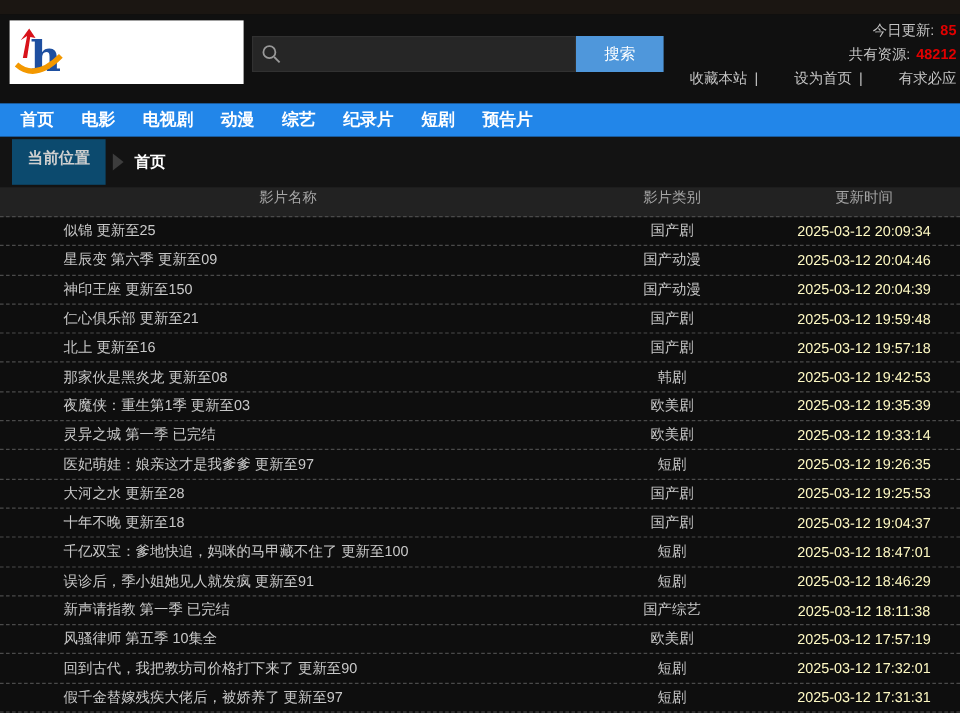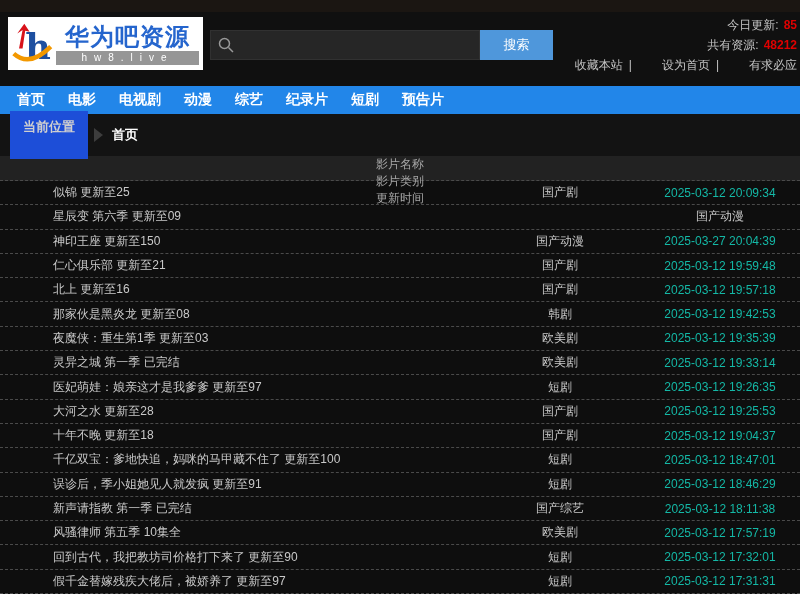--- a/index.html
+++ b/index.html
@@ -30,56 +30,52 @@
   .stats { position:absolute; right:3px; top:3px; text-align:right; font-size:12px;
            color:#c3c3c3; line-height:20px; white-space:nowrap; }
   .stat-value { color:#e00000; font-weight:bold; margin-left:5px; }
   .toplinks .sep { margin:0 6px; color:#c3c3c3; }
   .toplinks .tlink { cursor:pointer;margin-left:24px; }
 
   .nav { height:28px; background:#2286e9; display:flex; align-items:center; padding-left:17px; }
   .nav-item { color:#ffffff; font-size:14px; font-weight:bold; margin-right:23px; cursor:pointer; white-space:nowrap; }
 
   .crumbbar { height:42px; background:#131313; display:flex; align-items:center; }
-  .crumb-box { background:#1d4ed8; height:48px; line-height:32px; padding:0 13px; margin-left:10px;
+  .crumb-box { background:#0c4a6e; height:38px; line-height:32px; padding:0 13px; margin-left:10px;
                color:#cfcfcf; font-size:13px; font-weight:bold; }
   .crumb-arrow { width:0; height:0; border-left:9px solid #3d3d3d; border-top:7px solid transparent;
                  border-bottom:7px solid transparent; margin-left:6px; }
   .crumb-current { color:#ffffff; font-size:13px; font-weight:bold; margin-left:9px; cursor:pointer; }
 
-  .thead { height:25px; background:#222222; display:flex; align-items:center; font-size:12px;
-           color:#a6a6a6; border-bottom:1px dashed #4a4a4a;flex-direction:column; }
+  .thead { height:25px; background:#222222; display:flex; font-size:12px;
+           color:#a6a6a6; border-bottom:1px dashed #4a4a4a; }
   .col-name { flex:1; }
   .thead .col-name { text-align:center; }
   .col-cat  { width:160px; text-align:center; }
   .col-time { width:160px; text-align:center; }
 
   .trow { height:24.3px; display:flex; align-items:center; border-bottom:1px dashed #4a4a4a;
           font-size:12px; color:#c9c9c9; cursor:pointer; }
   .trow .col-name { padding-left:53px; white-space:nowrap; overflow:hidden; }
-  .trow .col-time { color:#14b8a6; }
+  .trow .col-time { color:#fef9c3; }
 </style>
 </head>
 <body>
 
 <div class="topstrip"></div>
 
 <div class="header">
 
   <div class="logo">
     <span class="logo-icon">
       <svg viewBox="0 0 50 50" width="44" height="44">
         <text x="15" y="42" font-size="40" font-weight="bold" fill="#1e4fa0" font-family="DejaVu Serif,serif">h</text>
         <path d="M8 30 L12 9 L6 13 L14 2 L20 11 L15 10 L12 30 Z" fill="#d8121a"></path>
         <path d="M2 36 Q20 52 44 28" stroke="#f39800" stroke-width="5" fill="none"></path>
       </svg>
-    </span>
-    <span class="logo-right">
-      <span class="logo-title">华为吧资源</span>
-      <span class="logo-sub">hw8.live</span>
     </span>
   </div>
 
   <div class="search">
     <span class="search-box">
       <input class="search-input" type="text" value="" style="">
       <span class="search-icon">
         <svg width="16" height="16" viewBox="0 0 16 16">
           <circle cx="6.5" cy="6.5" r="5" fill="none" stroke="#999999" stroke-width="1.5"></circle>
           <line x1="10.5" y1="10.5" x2="15" y2="15" stroke="#999999" stroke-width="1.5"></line>
@@ -138,26 +134,27 @@
 
     <div class="trow">
       <div class="col-name">似锦 更新至25</div>
       <div class="col-cat">国产剧</div>
       <div class="col-time">2025-03-12 20:09:34</div>
     </div>
 
     <div class="trow">
       <div class="col-name">星辰变 第六季 更新至09</div>
       <div class="col-cat">国产动漫</div>
+      <div class="col-time">2025-03-12 20:04:46</div>
     </div>
 
     <div class="trow">
       <div class="col-name">神印王座 更新至150</div>
       <div class="col-cat">国产动漫</div>
-      <div class="col-time">2025-03-27 20:04:39</div>
+      <div class="col-time">2025-03-12 20:04:39</div>
     </div>
 
     <div class="trow">
       <div class="col-name">仁心俱乐部 更新至21</div>
       <div class="col-cat">国产剧</div>
       <div class="col-time">2025-03-12 19:59:48</div>
     </div>
 
     <div class="trow">
       <div class="col-name">北上 更新至16</div>

